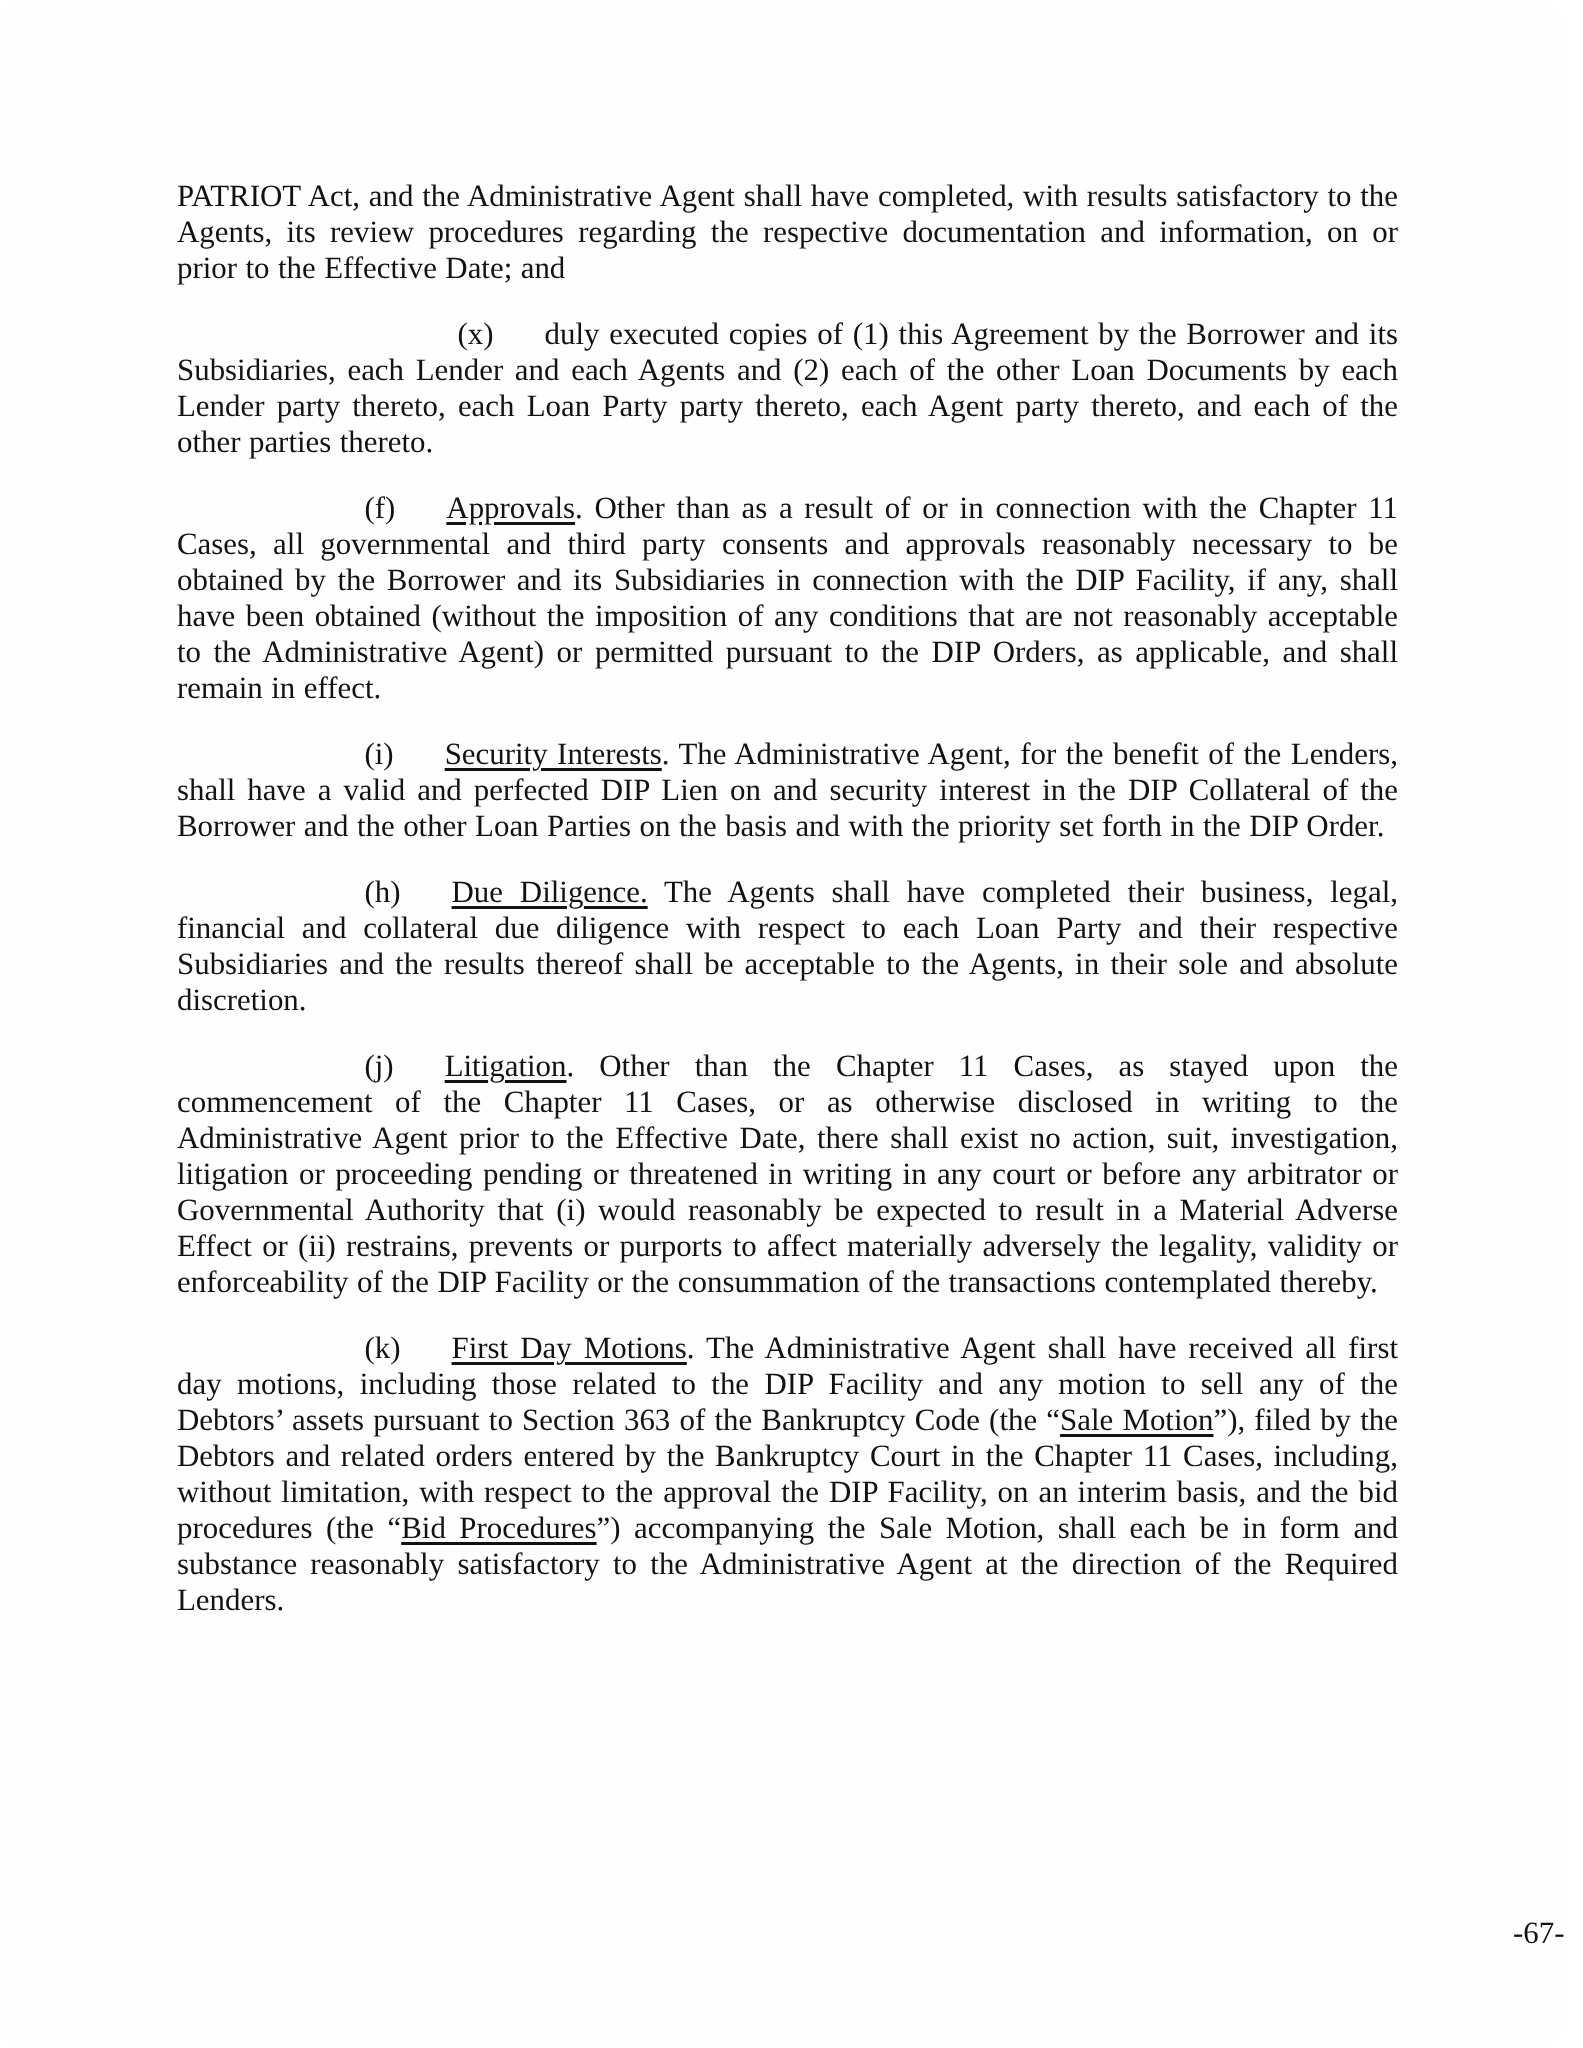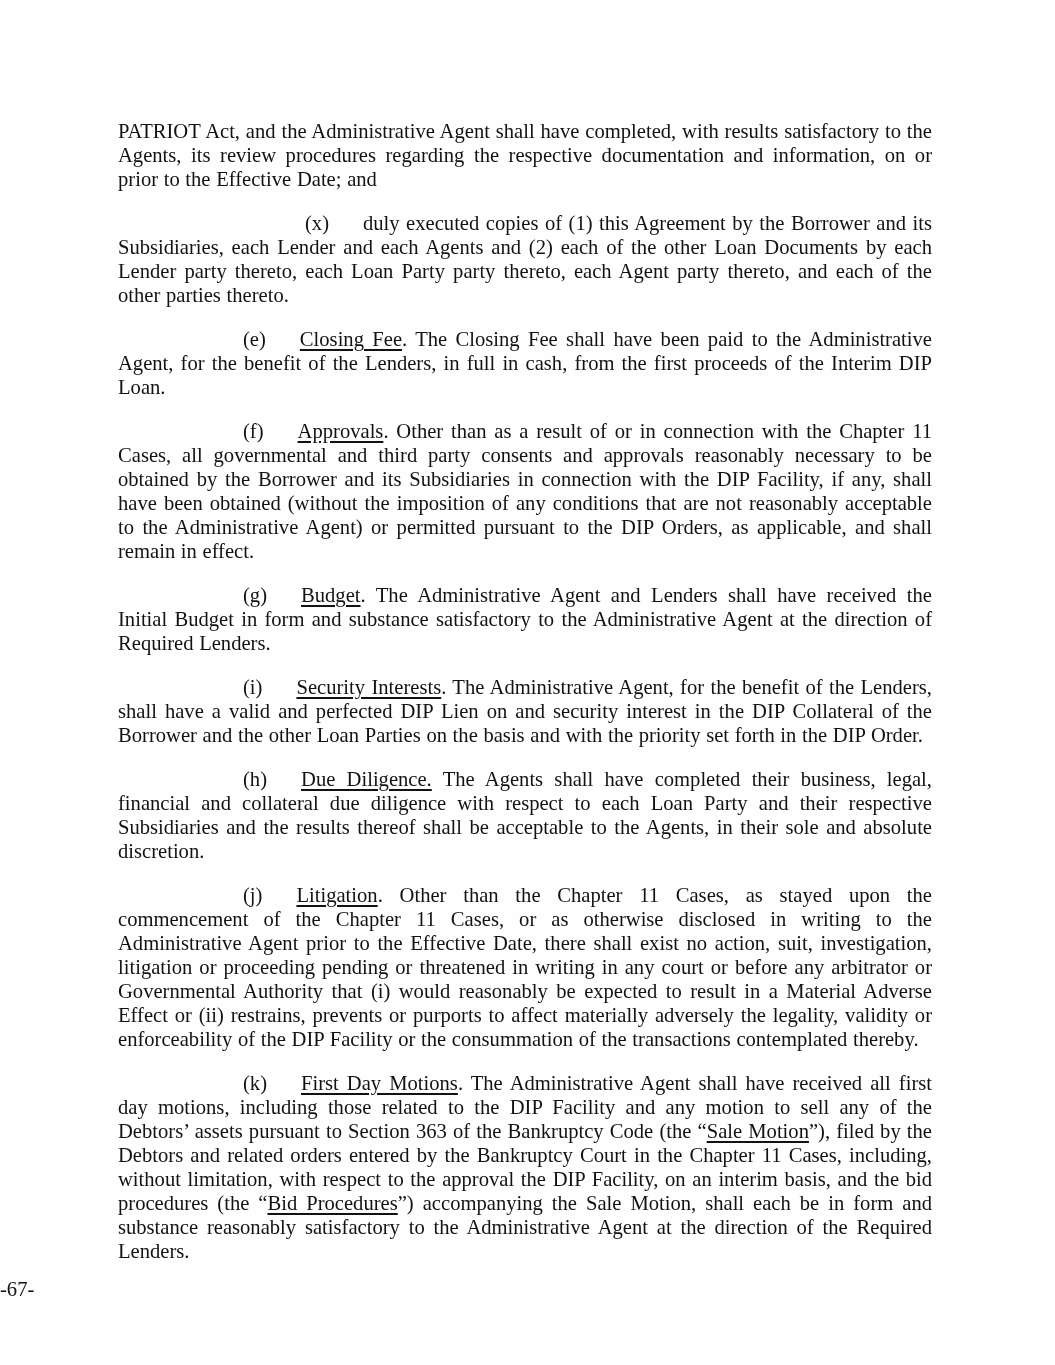--- a/index.html
+++ b/index.html
@@ -40,34 +40,32 @@
   }
   .u {
     text-decoration: underline;
     text-underline-offset: 3px;
   }
   .page-number {
     position: absolute;
     left: 0;
     top: 1277px;
     width: 100%;
-    text-align: left;
+    text-align: right;
     font-size: 20.6px;
     line-height: 24px;
   }
 </style>
 </head>
 <body>
 
 <div class="page">
   <div class="content">
       <p class="para indent-none"><span>PATRIOT Act, and the Administrative Agent shall have completed, with results satisfactory to the Agents, its review procedures regarding the respective documentation and information, on or prior to the Effective Date; and</span></p>
       <p class="para indent-sub"><span>(x)</span><span class="tab">&nbsp;</span><span>duly executed copies of (1) this Agreement by the Borrower and its Subsidiaries, each Lender and each Agents and (2) each of the other Loan Documents by each Lender party thereto, each Loan Party party thereto, each Agent party thereto, and each of the other parties thereto.</span></p>
-      <p class="para indent-letter"><span>(e)</span><span class="tab">&nbsp;</span><span class="u">Closing Fee</span><span>. The Closing Fee shall have been paid to the Administrative Agent, for the benefit of the Lenders, in full in cash, from the first proceeds of the Interim DIP Loan.</span></p>
       <p class="para indent-letter"><span>(f)</span><span class="tab">&nbsp;</span><span class="u">Approvals</span><span>.  Other than as a result of or in connection with the Chapter 11 Cases, all governmental and third party consents and approvals reasonably necessary to be obtained by the Borrower and its Subsidiaries in connection with the DIP Facility, if any, shall have been obtained (without the imposition of any conditions that are not reasonably acceptable to the Administrative Agent) or permitted pursuant to the DIP Orders, as applicable, and shall remain in effect.</span></p>
-      <p class="para indent-letter"><span>(g)</span><span class="tab">&nbsp;</span><span class="u">Budget</span><span>. The Administrative Agent and Lenders shall have received the Initial Budget in form and substance satisfactory to the Administrative Agent at the direction of Required Lenders.</span></p>
       <p class="para indent-letter"><span>(i)</span><span class="tab">&nbsp;</span><span class="u">Security Interests</span><span>.  The Administrative Agent, for the benefit of the Lenders, shall have a valid and perfected DIP Lien on and security interest in the DIP Collateral of the Borrower and the other Loan Parties on the basis and with the priority set forth in the DIP Order.</span></p>
       <p class="para indent-letter"><span>(h)</span><span class="tab">&nbsp;</span><span class="u">Due Diligence.</span><span>  The Agents shall have completed their business, legal, financial and collateral due diligence with respect to each Loan Party and their respective Subsidiaries and the results thereof shall be acceptable to the Agents, in their sole and absolute discretion.</span></p>
       <p class="para indent-letter"><span>(j)</span><span class="tab">&nbsp;</span><span class="u">Litigation</span><span>.  Other than the Chapter 11 Cases, as stayed upon the commencement of the Chapter 11 Cases, or as otherwise disclosed in writing to the Administrative Agent prior to the Effective Date, there shall exist no action, suit, investigation, litigation or proceeding pending or threatened in writing in any court or before any arbitrator or Governmental Authority that (i) would reasonably be expected to result in a Material Adverse Effect or (ii) restrains, prevents or purports to affect materially adversely the legality, validity or enforceability of the DIP Facility or the consummation of the transactions contemplated thereby.</span></p>
       <p class="para indent-letter"><span>(k)</span><span class="tab">&nbsp;</span><span class="u">First Day Motions</span><span>. The Administrative Agent shall have received all first day motions, including those related to the DIP Facility and any motion to sell any of the Debtors’ assets pursuant to Section 363 of the Bankruptcy Code (the “</span><span class="u">Sale Motion</span><span>”), filed by the Debtors and related orders entered by the Bankruptcy Court in the Chapter 11 Cases, including, without limitation, with respect to the approval the DIP Facility, on an interim basis, and the bid procedures (the “</span><span class="u">Bid Procedures</span><span>”) accompanying the Sale Motion, shall each be in form and substance reasonably satisfactory to the Administrative Agent at the direction of the Required Lenders.</span></p>
     </div>
   <div class="page-number">-67-</div>
 </div>
 
 </body></html>

